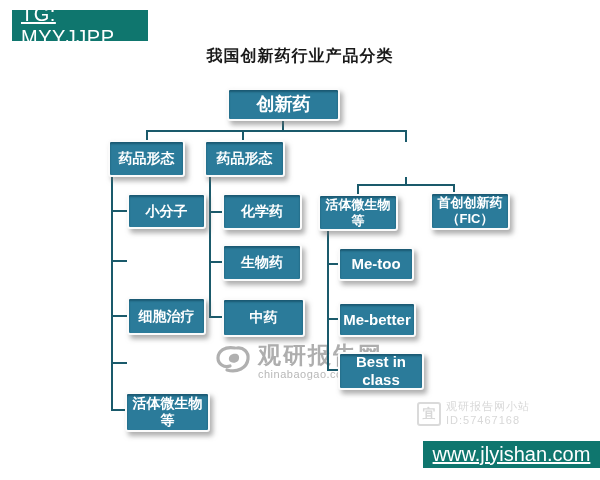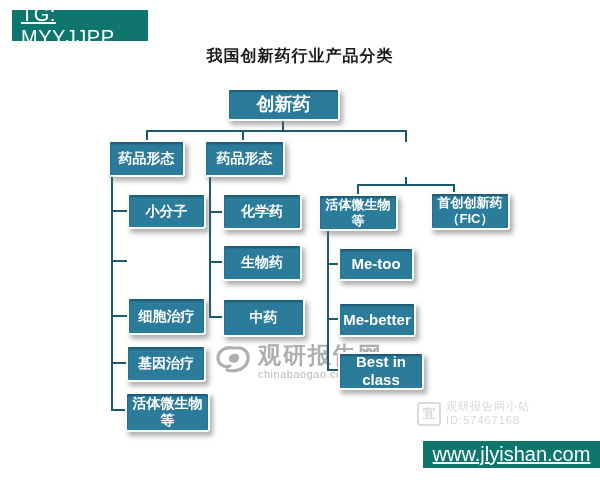--- a/index.html
+++ b/index.html
@@ -110,21 +110,20 @@
   <div class="conn" style="left:327px;top:318px;width:11px;height:2px"></div>
   <div class="conn" style="left:327px;top:369px;width:11px;height:2px"></div>
 
   <div class="node root" style="left:227px;top:88px;width:113px;height:33px">创新药</div>
 
   <div class="node" style="left:108px;top:140px;width:77px;height:37px">药品形态</div>
   <div class="node" style="left:204px;top:140px;width:81px;height:37px">药品形态</div>
 
   <div class="node" style="left:127px;top:193px;width:79px;height:36px">小分子</div>
   <div class="node" style="left:127px;top:297px;width:79px;height:38px">细胞治疗</div>
-  <div class="node" style="left:126px;top:345px;width:80px;height:37px">基因治疗</div>
   <div class="node" style="left:125px;top:392px;width:85px;height:40px">活体微生物等</div>
 
   <div class="node" style="left:222px;top:193px;width:80px;height:37px">化学药</div>
   <div class="node" style="left:222px;top:244px;width:80px;height:37px">生物药</div>
   <div class="node" style="left:222px;top:298px;width:83px;height:39px">中药</div>
 
   <div class="node sm" style="left:318px;top:194px;width:80px;height:37px">活体微生物等</div>
   <div class="node sm" style="left:430px;top:192px;width:80px;height:38px">首创创新药
 （FIC）</div>
 

